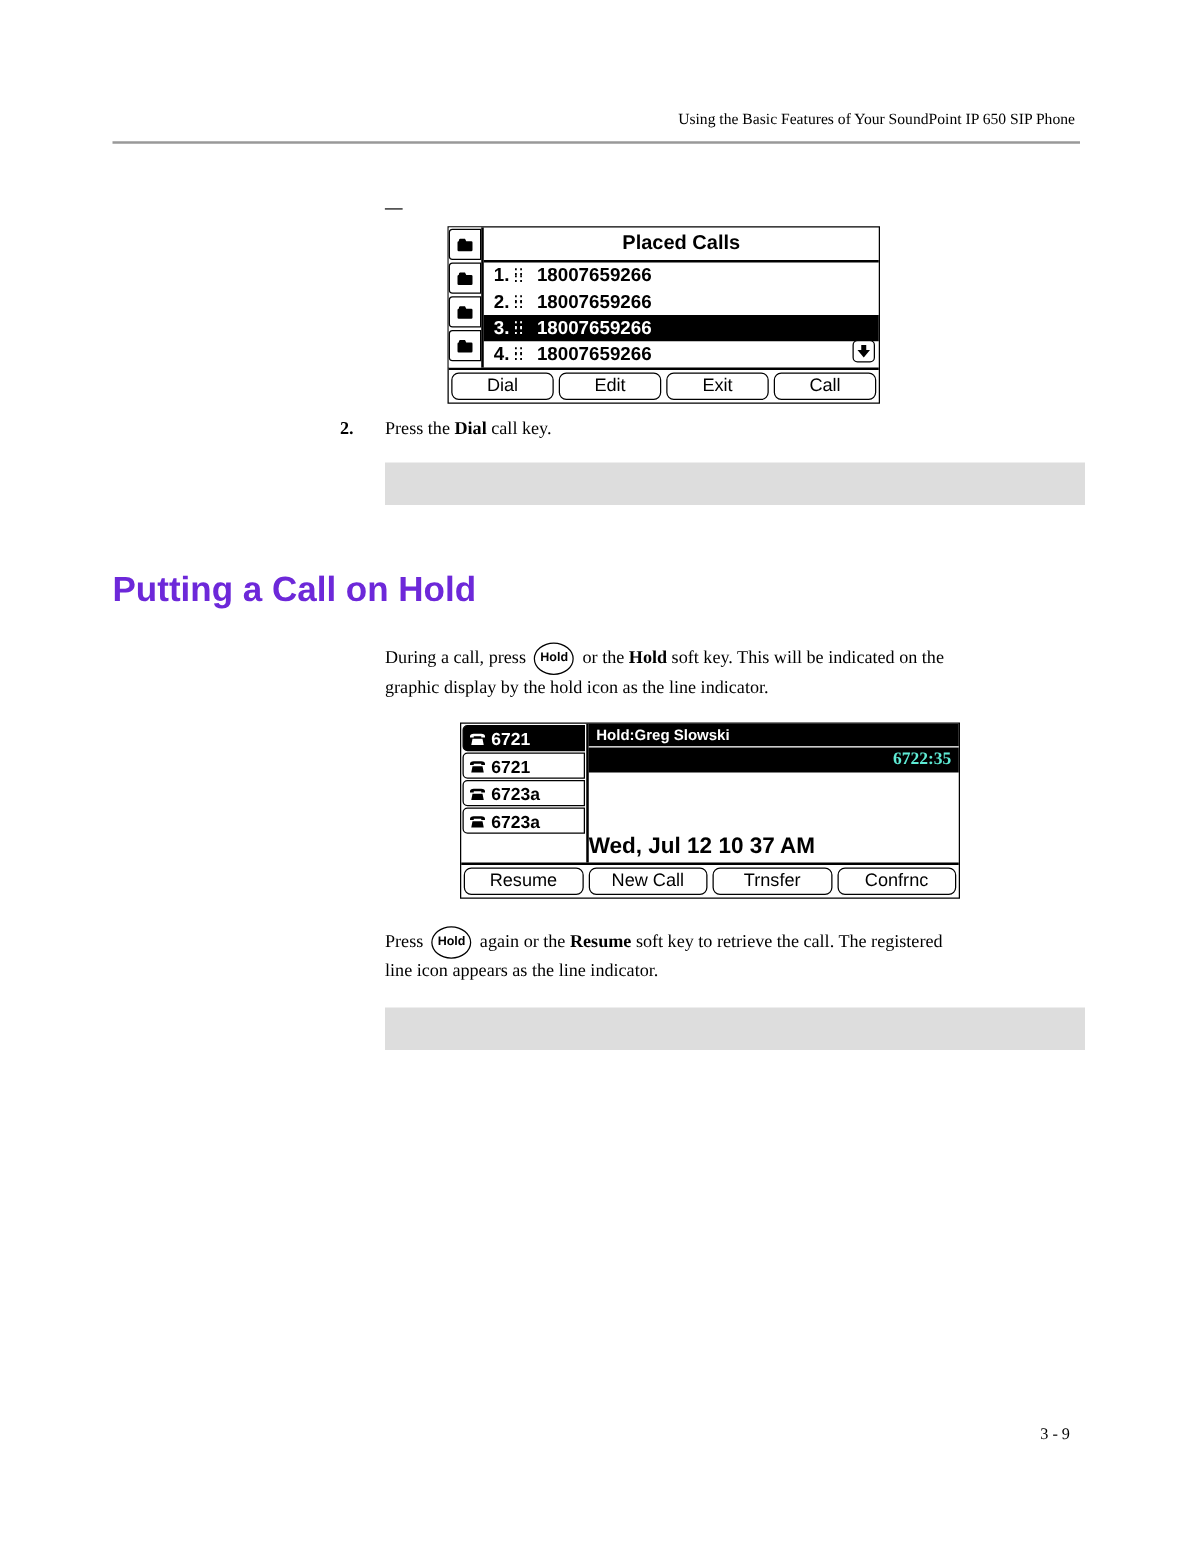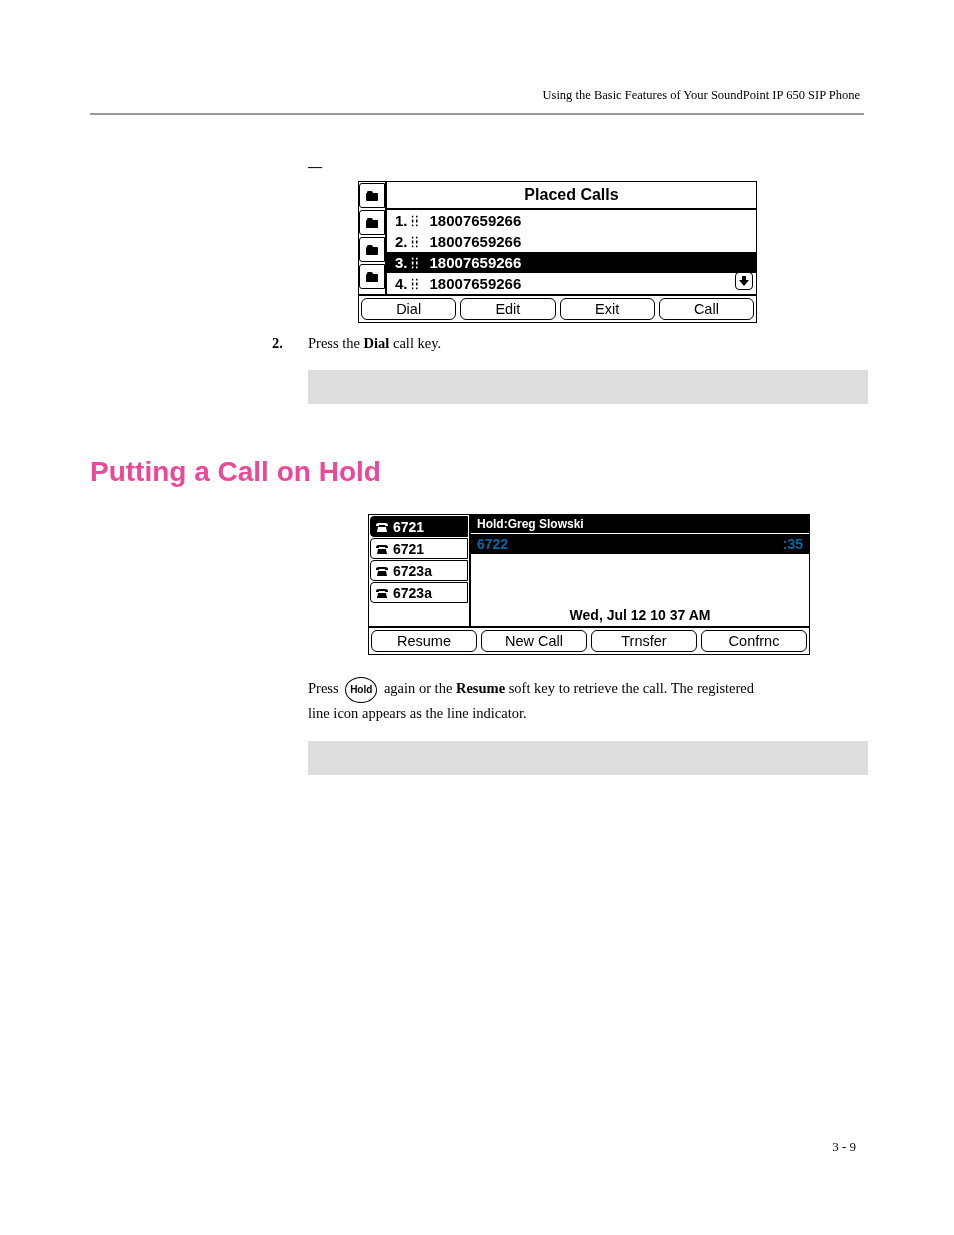--- a/index.html
+++ b/index.html
@@ -55,21 +55,21 @@
   .substep-continue {
     font-size: 14.5px;
     margin-left: 50px;
     margin-bottom: 20px;
   }
   .bold { font-weight: bold; }
   .bolditalic { font-weight: bold; font-style: italic; }
 
   
   .lcd1 {
-    width: 399px;
+    width: 346px;
     margin-left: 50px;
     border: 1px solid #000;
     position: relative;
     background: #fff;
     margin-bottom: 12px;
   }
   .lcd1-top {
     display: flex;
   }
   .lcd1-iconcol {
@@ -162,21 +162,21 @@
     background: #ddd;
     height: 34px;
     margin-left: 0;
     margin-top: 18px;
     margin-bottom: 52px;
     width: 560px;
   }
 
   h2.section {
     font-family: Arial, Helvetica, sans-serif;
-    color: #ec4899;
+    color: #6d28d9;
     font-weight: bold;
     font-size: 28px;
     margin-left: 0;
     margin-bottom: 26px;
   }
 
   .body-para {
     font-size: 14.5px;
     line-height: 1.4;
     margin-bottom: 18px;
@@ -191,21 +191,21 @@
     font-weight: bold;
     font-size: 10px;
     text-align: center;
     line-height: 24px;
     vertical-align: middle;
     margin: 0 3px;
   }
 
   
   .lcd2 {
-    width: 442px;
+    width: 400px;
     margin-left: 60px;
     border: 1px solid #000;
     margin-bottom: 22px;
     margin-top: 4px;
     background: #fff;
   }
   .lcd2-body { display: flex; }
   .lcd2-lines {
     width: 100px;
   }
@@ -230,35 +230,35 @@
   .lcd2-hold-title {
     background: #000;
     color: #fff;
     font-family: Arial, Helvetica, sans-serif;
     font-weight: bold;
     font-size: 12px;
     padding: 2px 6px;
   }
   .lcd2-callrow {
     background: #000;
-    color: #0369a1;
-    font-family: Liberation Sans, sans-serif;
+    color: #5eead4;
+    font-family: Liberation Serif, serif;
     font-weight: bold;
     font-size: 14px;
     padding: 2px 6px;
     display: flex;
-    justify-content: space-between;
+    justify-content: flex-end;
     border-top: 1px solid #fff;
   }
   .lcd2-spacer { flex: 1; }
   .lcd2-date {
-    text-align: center;
-    font-family: Arial, Helvetica, sans-serif;
-    font-weight: bold;
-    font-size: 14px;
+    text-align: left;
+    font-family: Arial, Helvetica, sans-serif;
+    font-weight: bold;
+    font-size: 18px;
     padding: 3px 0;
   }
   .lcd2-softrow {
     display: flex;
     border-top: 2px solid #000;
     padding: 2px 2px;
     gap: 4px;
   }
 
   .page-num {
@@ -350,20 +350,25 @@
         <span>Press the </span><span class="bold">Dial</span><span> call key.</span>
       </span>
     </div>
 
     <div class="gray-band"></div>
   </div>
 
   <h2 class="section">Putting a Call on Hold</h2>
 
   <div class="content-block">
+    <div class="body-para">
+      <span>During a call, press </span><span class="hold-btn">Hold</span><span> or the </span><span class="bold">Hold</span><span> soft key. This will be indicated on the</span>
+      <br>
+      <span>graphic display by the hold icon as the line indicator.</span>
+    </div>
 
     <div class="lcd2">
       <div class="lcd2-body">
         <div class="lcd2-lines" id="lcd2lines">
             <div class="linekey sel">
               <span class="phone-glyph">
                 <svg viewBox="0 0 14 12">
                   <path d="M1 4 Q1 2 4 2 L10 2 Q13 2 13 4 L13 5 L10 5 L10 4 L4 4 L4 5 L1 5 Z M3 6 L11 6 L12 11 L2 11 Z" fill="#fff"></path>
                 </svg>
               </span>

